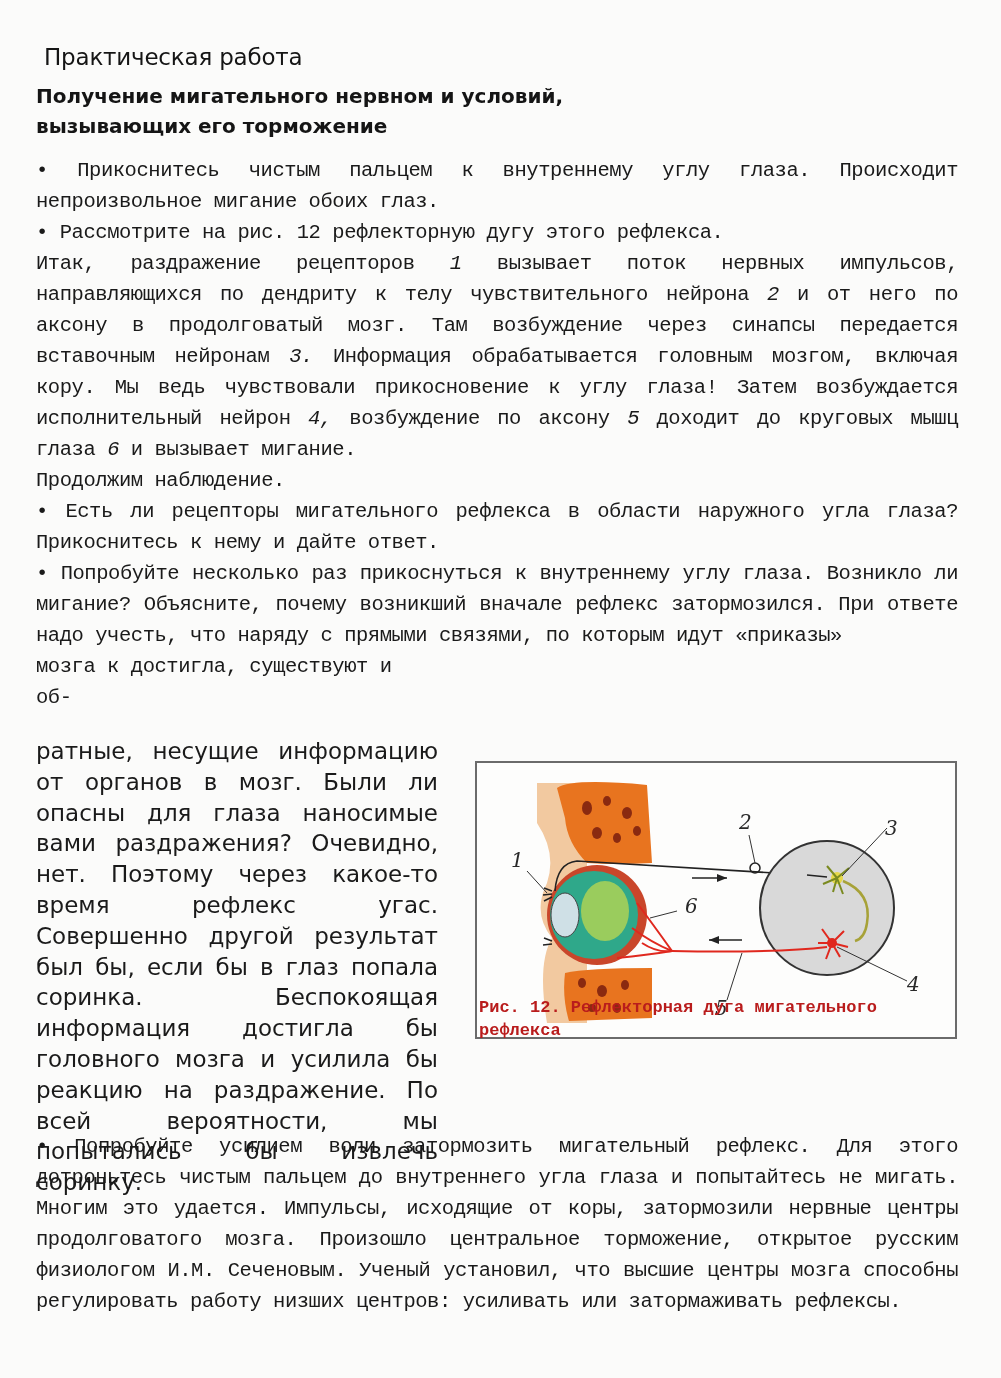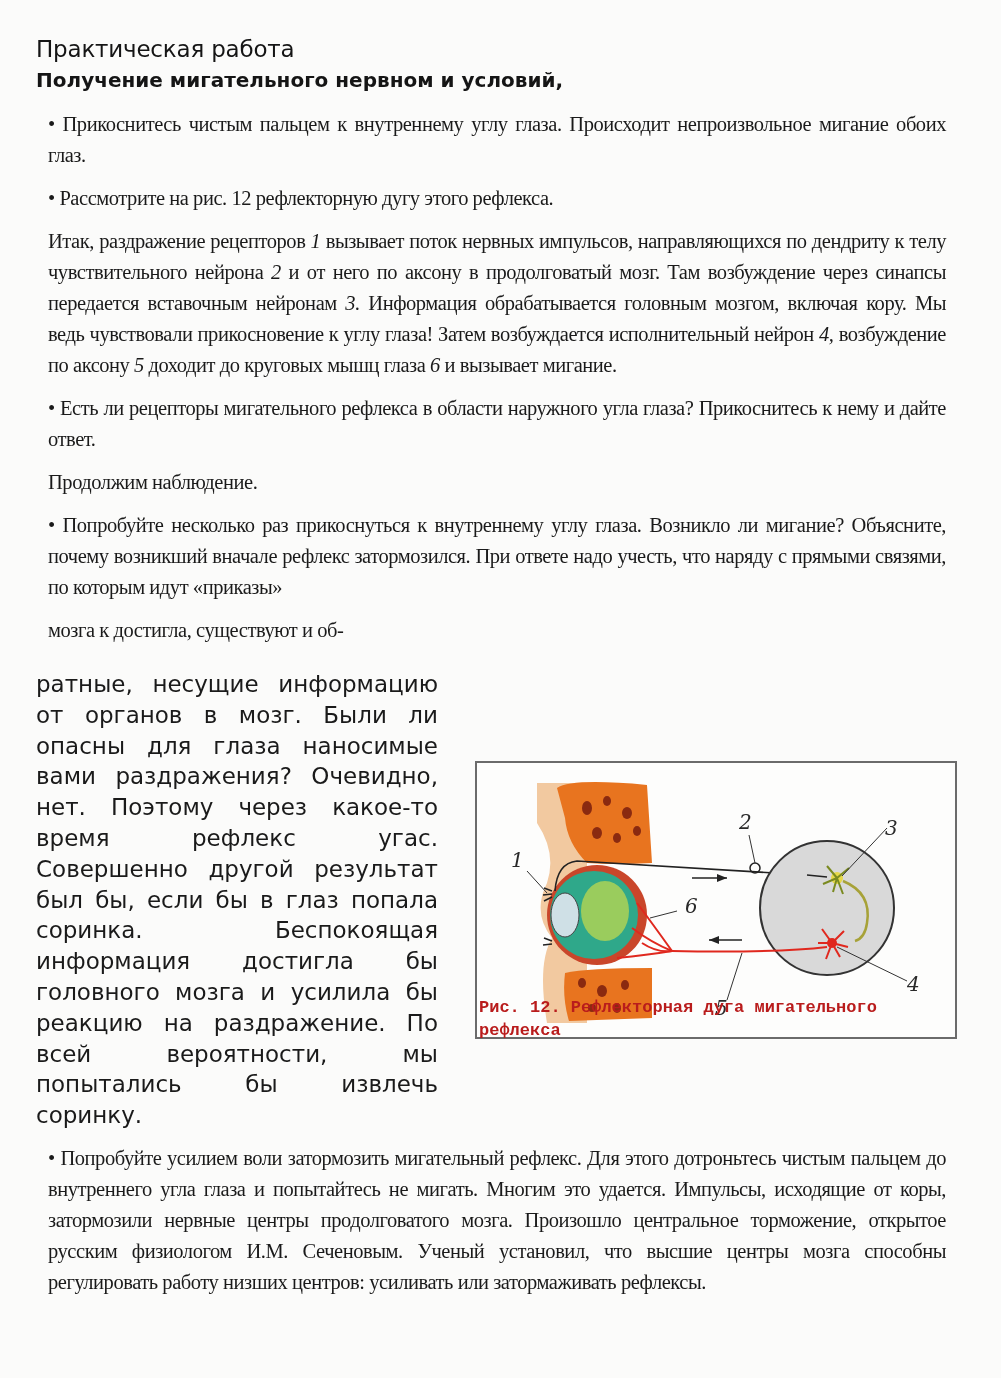--- a/index.html
+++ b/index.html
@@ -7,30 +7,30 @@
     width: 1001px; height: 1378px; overflow: hidden;
     background: #fbfbfa;
     font-family: "DejaVu Sans Condensed", "Liberation Sans Narrow", "Liberation Sans", sans-serif;
     color: #1a1a1a;
     position: relative;
   }
   .page { position: absolute; left: 36px; top: 34px; width: 922px; }
   .h-title {
     font-family: "DejaVu Sans", sans-serif;
     font-size: 23px; font-weight: normal; letter-spacing: -0.2px;
-    margin: 0; line-height: 31px; color: #151515;
+    margin: 8px; line-height: 31px; color: #151515;
   }
   .h-sub {
     font-family: "DejaVu Sans", sans-serif;
     font-size: 20px; font-weight: bold; margin: 0; line-height: 30px; color: #151515;
   }
   .txt {
-    font-family: Liberation Serif, serif;
+    font-family: Liberation Mono, monospace;
     font-size: 20.5px; line-height: 31px;
-    margin: 12px; text-align: justify; letter-spacing: -0.45px;
+    margin: 0; text-align: justify; letter-spacing: -0.45px;
     transform-origin: left top;
   }
   .bullet::before { content: "• "; }
   .first { margin-top: 14px; }
   .wrapcol {
     font-family: "DejaVu Sans", sans-serif;
     font-size: 23px; line-height: 30.8px; letter-spacing: 0px;
     width: 402px; text-align: justify;
   }
   .figure {
@@ -45,26 +45,27 @@
   .num { font-style: italic; }
   .lbl { font-family: "DejaVu Serif", serif; font-style: italic; font-size: 20px; fill: #2a2a2a; }
   .bottom { position: absolute; left: 36px; top: 1131px; width: 922px; }
 </style>
 </head>
 <body>
 
 <div class="page">
   <h1 class="h-title">Практическая работа</h1>
   <h2 class="h-sub">Получение мигательного нервном и условий,</h2>
+  <h2 class="h-sub">вызывающих его торможение</h2>
 
   <p class="txt bullet first">Прикоснитесь чистым пальцем к внутреннему углу глаза. Происходит непроизвольное мигание обоих глаз.</p>
   <p class="txt bullet">Рассмотрите на рис. 12 рефлекторную дугу этого рефлекса.</p>
   <p class="txt"><span>Итак, раздражение рецепторов </span><span class="num">1</span><span> вызывает поток нервных импульсов, направляющихся по дендриту к телу чувствительного нейрона </span><span class="num">2</span><span> и от него по аксону в продолговатый мозг. Там возбуждение через синапсы передается вставочным нейронам </span><span class="num">3.</span><span> Информация обрабатывается головным мозгом, включая кору. Мы ведь чувствовали прикосновение к углу глаза! Затем возбуждается исполнительный нейрон </span><span class="num">4,</span><span> возбуждение по аксону </span><span class="num">5</span><span> доходит до круговых мышц глаза </span><span class="num">6</span><span> и вызывает мигание.</span></p>
+  <p class="txt">Продолжим наблюдение.</p>
   <p class="txt bullet">Есть ли рецепторы мигательного рефлекса в области наружного угла глаза? Прикоснитесь к нему и дайте ответ.</p>
-  <p class="txt">Продолжим наблюдение.</p>
   <p class="txt bullet">Попробуйте несколько раз прикоснуться к внутреннему углу глаза. Возникло ли мигание? Объясните, почему возникший вначале рефлекс затормозился. При ответе надо учесть, что наряду с прямыми связями, по которым идут «приказы»</p>
   <p class="txt" style="width:402px;text-align:left;">мозга к достигла, существуют и об-</p>
   <p class="wrapcol">ратные, несущие информацию от органов в мозг. Были ли опасны для глаза наносимые вами раздражения? Очевидно, нет. Поэтому через какое-то время рефлекс угас. Совершенно другой результат был бы, если бы в глаз попала соринка. Беспокоящая информация достигла бы головного мозга и усилила бы реакцию на раздражение. По всей вероятности, мы попытались бы извлечь соринку.</p>
 </div>
 
 <div class="figure">
   <svg width="478" height="274" viewBox="0 0 478 274">
 
     <path d="M60,20 L110,20 L110,260 L70,260 Q60,200 75,175 Q55,150 70,120 Q80,90 60,60 Z" fill="#f2c9a0"></path>
 

